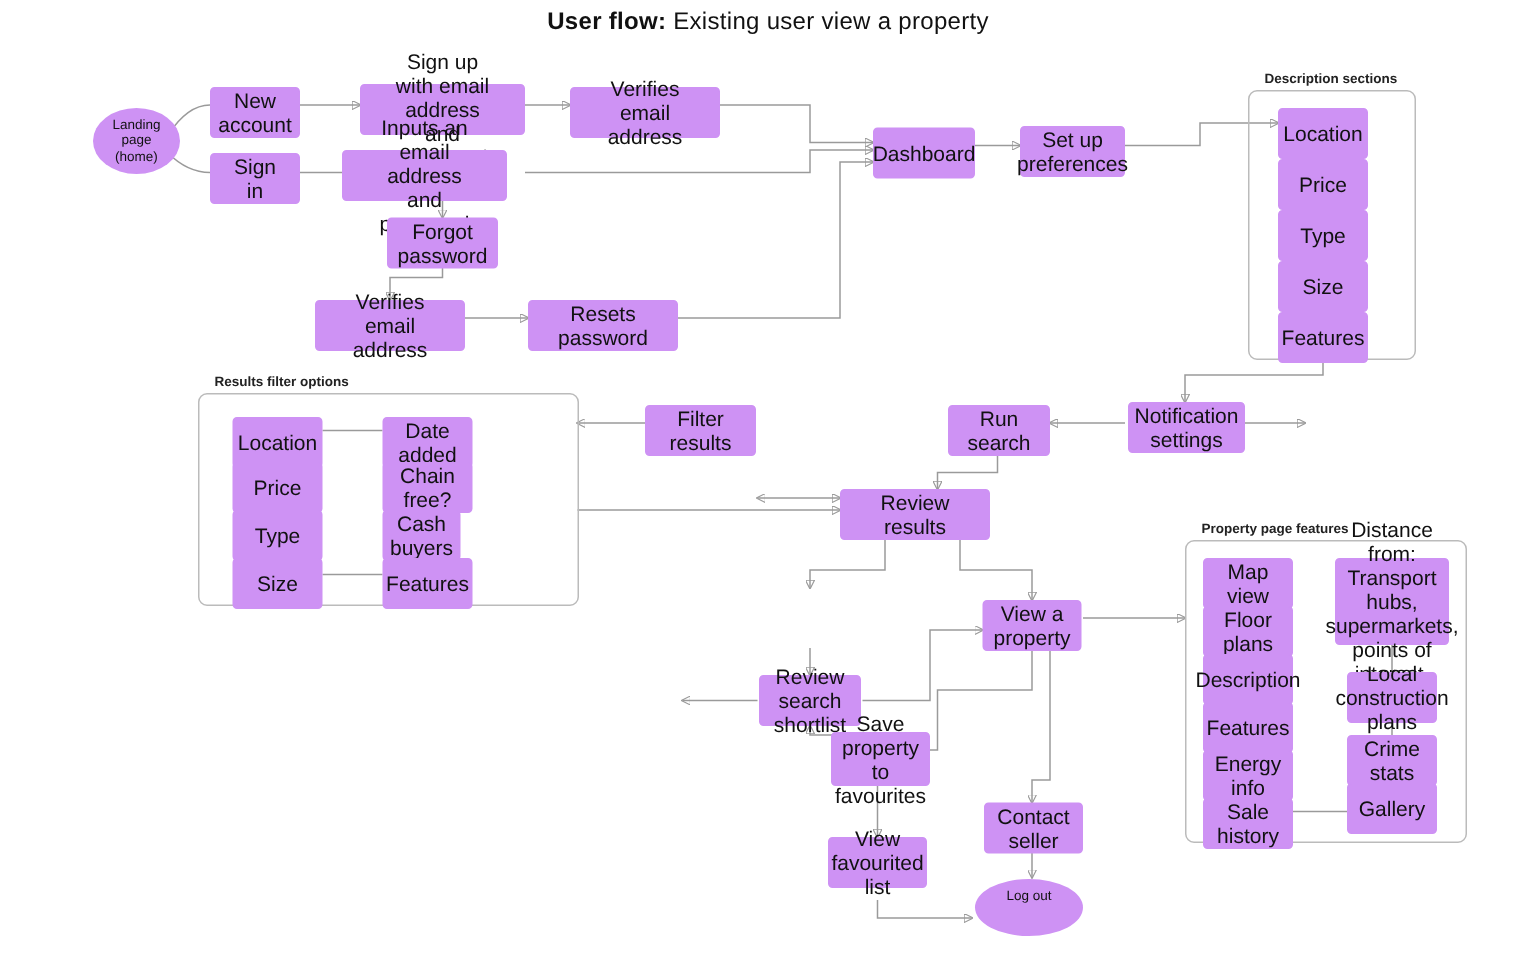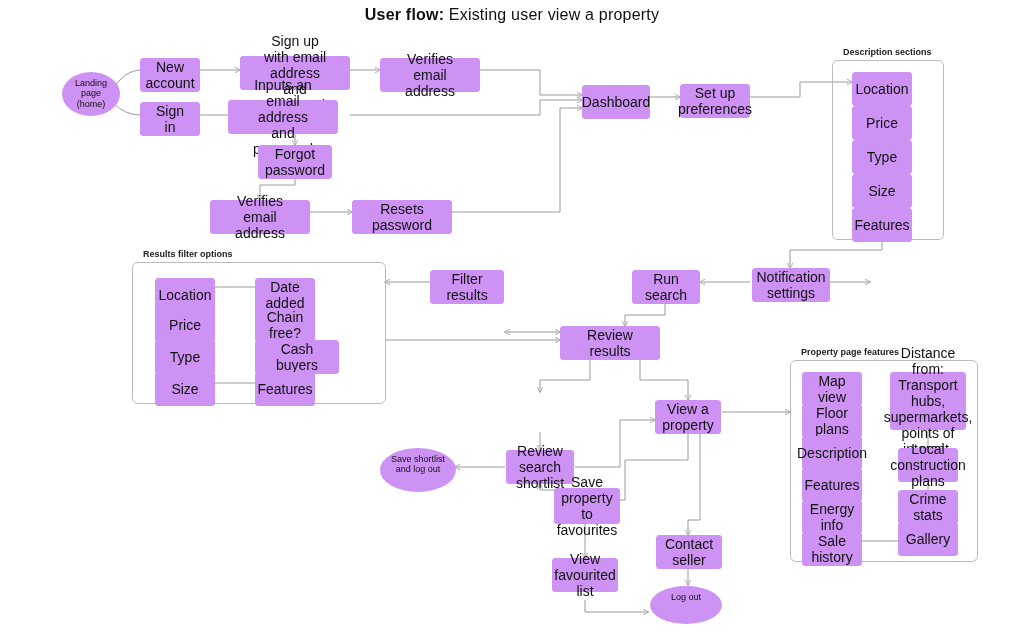--- a/index.html
+++ b/index.html
@@ -113,23 +113,20 @@
 <line x1="688" y1="565" x2="688" y2="585" marker-end="url(#arr)"></line>
 
 <polyline points="585,600 585,612 648,612" marker-end="url(#arr)"></polyline>
 
 <polyline points="570,490 540,490 540,484" marker-end="url(#arr)"></polyline>
 </svg>
 
 <div class="ellipse" style="left:62px;top:72px;width:58px;height:44px">
       <span>Landing page (home)</span>
     </div>
-<div class="ellipse" style="left:380px;top:448px;width:76px;height:44px">
-      <span>Save shortlist and log out</span>
-    </div>
 <div class="ellipse" style="left:650px;top:586px;width:72px;height:38px">
       <span>Log out</span>
     </div>
 
 <div class="box" style="left:140px;top:58px;width:60px;height:26px">
       <span>New account</span>
     </div>
 <div class="box" style="left:140px;top:102px;width:60px;height:26px">
       <span>Sign in</span>
     </div>
@@ -204,21 +201,21 @@
     </div>
 <div class="box" style="left:155px;top:372px;width:60px;height:18px">
       <span>Size</span>
     </div>
 <div class="box" style="left:255px;top:278px;width:60px;height:18px">
       <span>Date added</span>
     </div>
 <div class="box" style="left:255px;top:308px;width:60px;height:18px">
       <span>Chain free?</span>
     </div>
-<div class="box" style="left:255px;top:340px;width:84px;height:18px">
+<div class="box" style="left:255px;top:340px;width:52px;height:18px">
       <span>Cash buyers</span>
     </div>
 <div class="box" style="left:255px;top:372px;width:60px;height:18px">
       <span>Features</span>
     </div>
 
 <div class="box" style="left:655px;top:400px;width:66px;height:30px">
       <span>View a property</span>
     </div>
 <div class="box" style="left:506px;top:450px;width:68px;height:34px">

